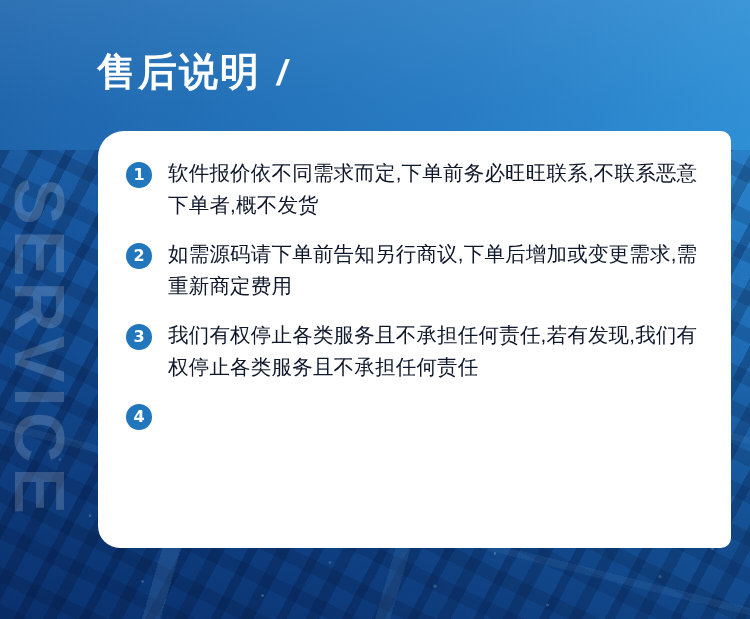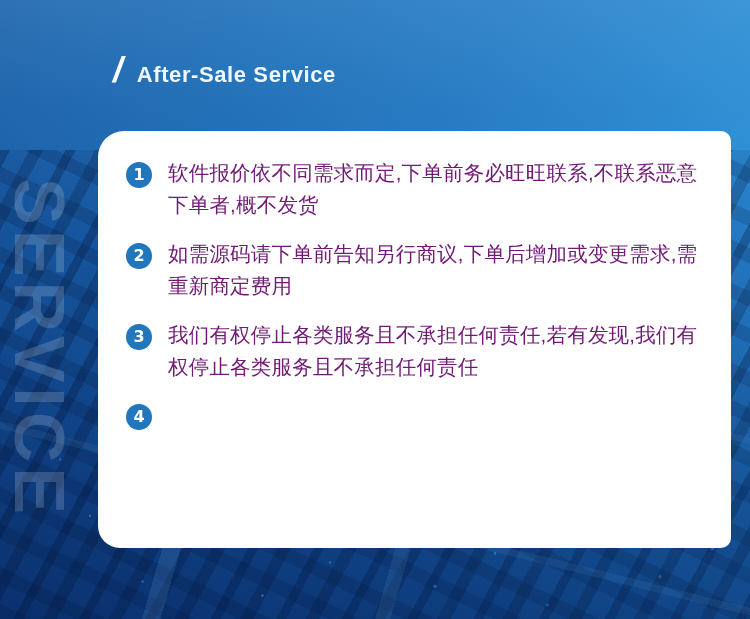--- a/index.html
+++ b/index.html
@@ -168,40 +168,40 @@
     line-height: 26px;
     text-align: center;
     margin-top: 5px;
     margin-right: 16px;
     font-family: "DejaVu Sans", "Liberation Sans", sans-serif;
   }
 
   .term-text {
     font-size: 20.5px;
     line-height: 1.58;
-    color: #701a75;
+    color: #0f172a;
     letter-spacing: .2px;
     max-width: 548px;
   }
 </style>
 </head>
 <body>
 
 <div id="banner">
 
   <div class="city-layer" id="sky-wash"></div>
   <div class="city-layer" id="city-photo"></div>
   <div class="city-layer" id="city-streets"></div>
   <div class="city-layer" id="city-specks"></div>
 
   <div id="watermark">SERVICE</div>
 
   <div id="heading">
+    <span id="title-cn">售后说明</span>
     <span id="title-slash">/</span>
-    <span id="title-en">After-Sale Service</span>
   </div>
 
   <div id="card">
     <ul id="terms-list">
 
       <li class="term-item">
         <span class="term-badge">1</span>
         <span class="term-text">软件报价依不同需求而定,下单前务必旺旺联系,不联系恶意下单者,概不发货</span>
       </li>
 

